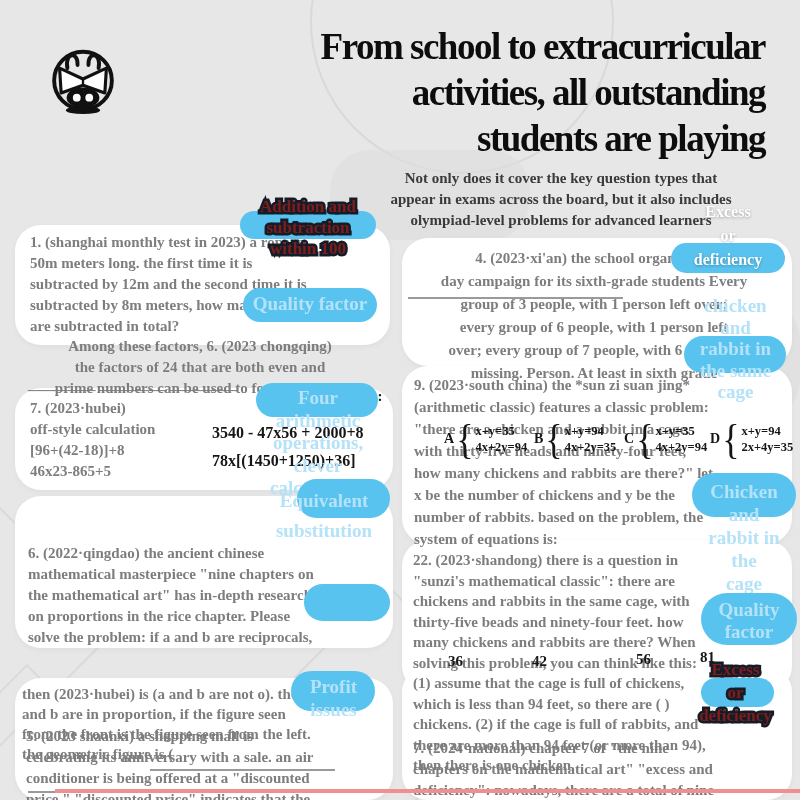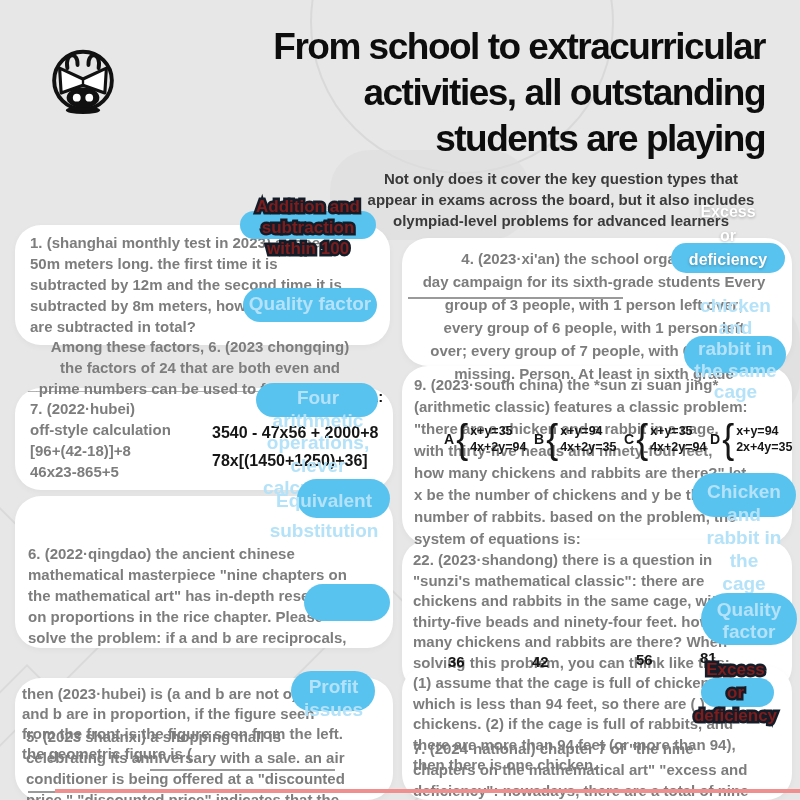--- a/index.html
+++ b/index.html
@@ -1,19 +1,19 @@
 <!DOCTYPE html>
 <html><head>
 <meta charset="utf-8">
 <style>
   html,body{margin:0;padding:0;}
   #poster{
     position:relative;width:800px;height:800px;overflow:hidden;
     background:#e7e7e7;
-    font-family:Liberation Sans, sans-serif;
+    font-family:Liberation Serif, serif;
   }
   .bgshape{position:absolute;border:2px solid #d9d9d9;border-radius:50%;}
   .bgdiamond{position:absolute;border:2px solid #dadada;transform:rotate(45deg);}
   .bgblob{position:absolute;background:#dedede;border-radius:40px;opacity:.6;}
   .card{position:absolute;background:#ffffff;border-radius:26px;box-shadow:0 2px 6px rgba(0,0,0,0.04);}
   .gtext{position:absolute;color:#7d7d7d;font-weight:bold;white-space:pre-line;font-size:15px;line-height:21px;}
   .ktext{position:absolute;color:#161616;font-weight:bold;white-space:pre-line;}
   .pill{position:absolute;background:#59c3f0;border-radius:999px;}
   .lbadge{position:absolute;color:#b4e2f8;font-weight:bold;text-align:center;white-space:pre-line;font-size:19px;line-height:22px;}
   .obadge{position:absolute;color:#7f1d1d;font-weight:bold;text-align:center;white-space:pre-line;
@@ -73,21 +73,21 @@
   <div class="gtext" style="left:30px;top:232px;width:360px;">1. (shanghai monthly test in 2023) a rope is
 50m meters long. the first time it is
 subtracted by 12m and the second time it is
 subtracted by 8m meters, how many meters
 are subtracted in total?</div>
   <div class="gtext" style="left:28px;top:348px;width:360px;margin-top:26px;">_________      _________      _________</div>
   <div class="gtext" style="left:10px;top:336px;width:380px;text-align:center;">Among these factors, 6. (2023 chongqing)
 the factors of 24 that are both even and
 prime numbers can be used to form a ratio of</div>
 
-  <div class="gtext" style="left:30px;top:398px;width:190px;">7. (2022·hubei)
+  <div class="gtext" style="left:30px;top:398px;width:190px;">7. (2023·hubei)
 off-style calculation
 [96+(42-18)]+8
 46x23-865+5</div>
   <div class="ktext" style="left:212px;top:424px;font-size:16px;">3540 - 47x56 + 2000+8</div>
   <div class="ktext" style="left:212px;top:452px;font-size:16px;">78x[(1450+1250)+36]</div>
   <div class="ktext" style="left:370px;top:388px;font-size:15px;">1:</div>
 
   <div class="gtext" style="left:28px;top:543px;width:360px;">6. (2022·qingdao) the ancient chinese
 mathematical masterpiece "nine chapters on
 the mathematical art" has in-depth research

